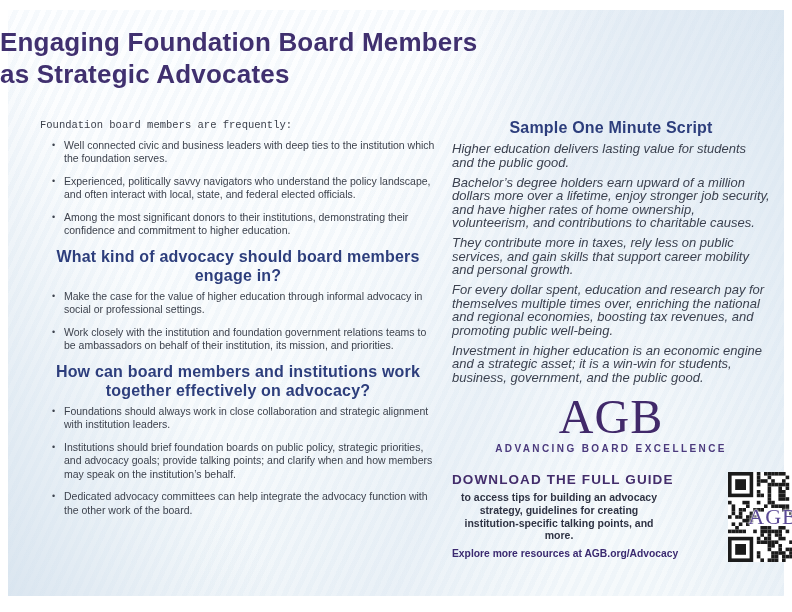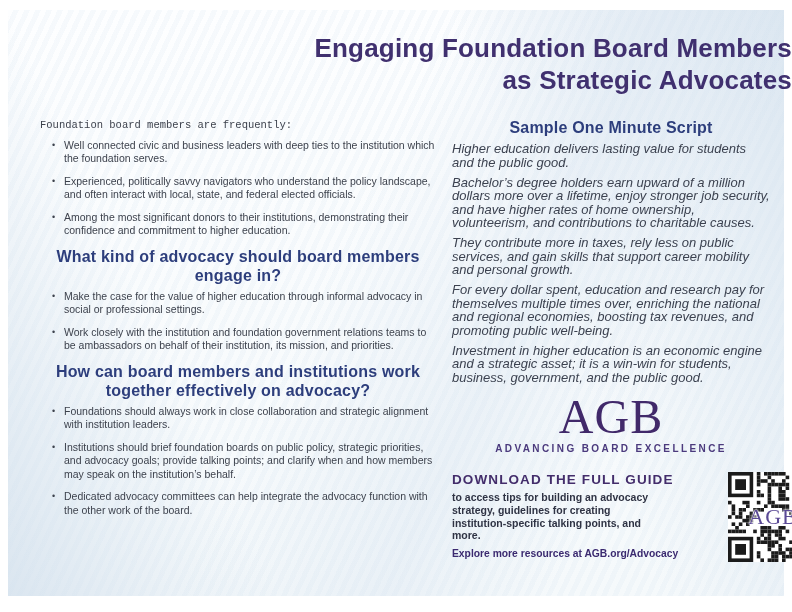--- a/index.html
+++ b/index.html
@@ -11,21 +11,21 @@
   .sheet{
     position:absolute;left:8px;top:10px;right:8px;bottom:16px;
     background:
       repeating-linear-gradient(115deg, rgba(255,255,255,0) 0 5px, rgba(208,224,238,0.16) 5px 10px),
       linear-gradient(115deg, rgba(255,255,255,0) 42%, rgba(219,230,241,0.45) 62%, rgba(255,255,255,0) 78%),
       linear-gradient(250deg, #dce7f1 0%, rgba(247,250,252,0) 34%),
       linear-gradient(65deg, #dbe6f0 0%, rgba(247,250,252,0) 26%),
       linear-gradient(180deg, #fdfeff 0%, #f5f9fb 100%);
   }
   .title{
-    position:absolute;left:0;top:32px;width:100%;text-align:right;
+    position:absolute;left:0;top:26px;width:100%;text-align:left;
     font-size:26px;line-height:32px;font-weight:bold;color:#40306f;letter-spacing:.2px;
   }
   .col{position:absolute;top:118px;}
   .col-left{left:40px;width:396px;}
   .col-right{left:452px;width:318px;}
   h2.sec{
     margin:0 0 5px 0;text-align:center;
     font-size:16px;line-height:19px;font-weight:bold;color:#2d3e7c;letter-spacing:.2px;
   }
   .intro{font-size:10.5px;line-height:13.5px;color:#3d424d;margin:1px 0 6px 0;font-family:Liberation Mono, monospace;}
@@ -50,21 +50,21 @@
   .logo-tagline{
     margin-top:3px;font-size:10px;font-weight:bold;color:#4b3a7d;letter-spacing:2.4px;
   }
   .download-block{margin-top:18px;display:flex;align-items:flex-start;gap:48px;}
   .dl-text{width:214px;}
   .dl-heading{
     font-size:13.5px;font-weight:bold;color:#432d6b;letter-spacing:1.1px;
     margin:0 0 4px 0;white-space:nowrap;
   }
   .dl-body{
-    font-size:10.5px;line-height:12.8px;font-weight:bold;color:#2f3344;text-align:left;margin:0;
+    font-size:10.5px;line-height:12.8px;font-weight:bold;color:#2f3344;text-align:center;margin:0;
   }
   .dl-footer{
     margin-top:6px;font-size:10.3px;font-weight:bold;color:#3b2a70;white-space:nowrap;
   }
   .qr-wrap{position:relative;width:90px;height:90px;margin-left:14px;background:#fff;}
   .qr-wrap svg{display:block;}
   .qr-label{
     position:absolute;left:0;top:32px;width:100%;text-align:center;
     font-family:"Liberation Serif", serif;font-size:22px;color:#5b4a96;letter-spacing:1px;
     text-shadow:0 0 2px #fff,0 0 2px #fff,0 0 3px #fff;

